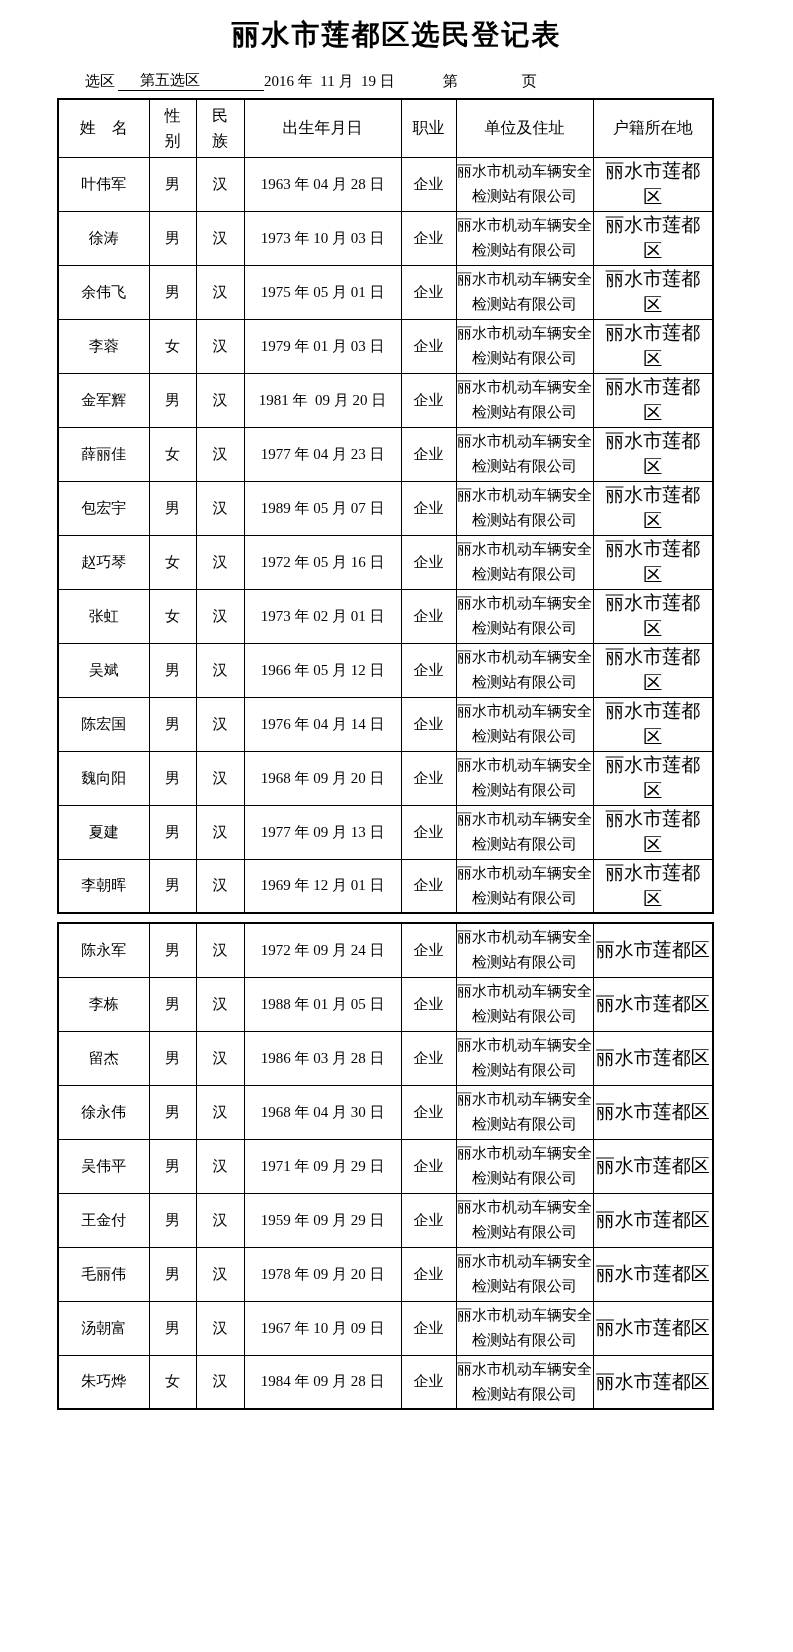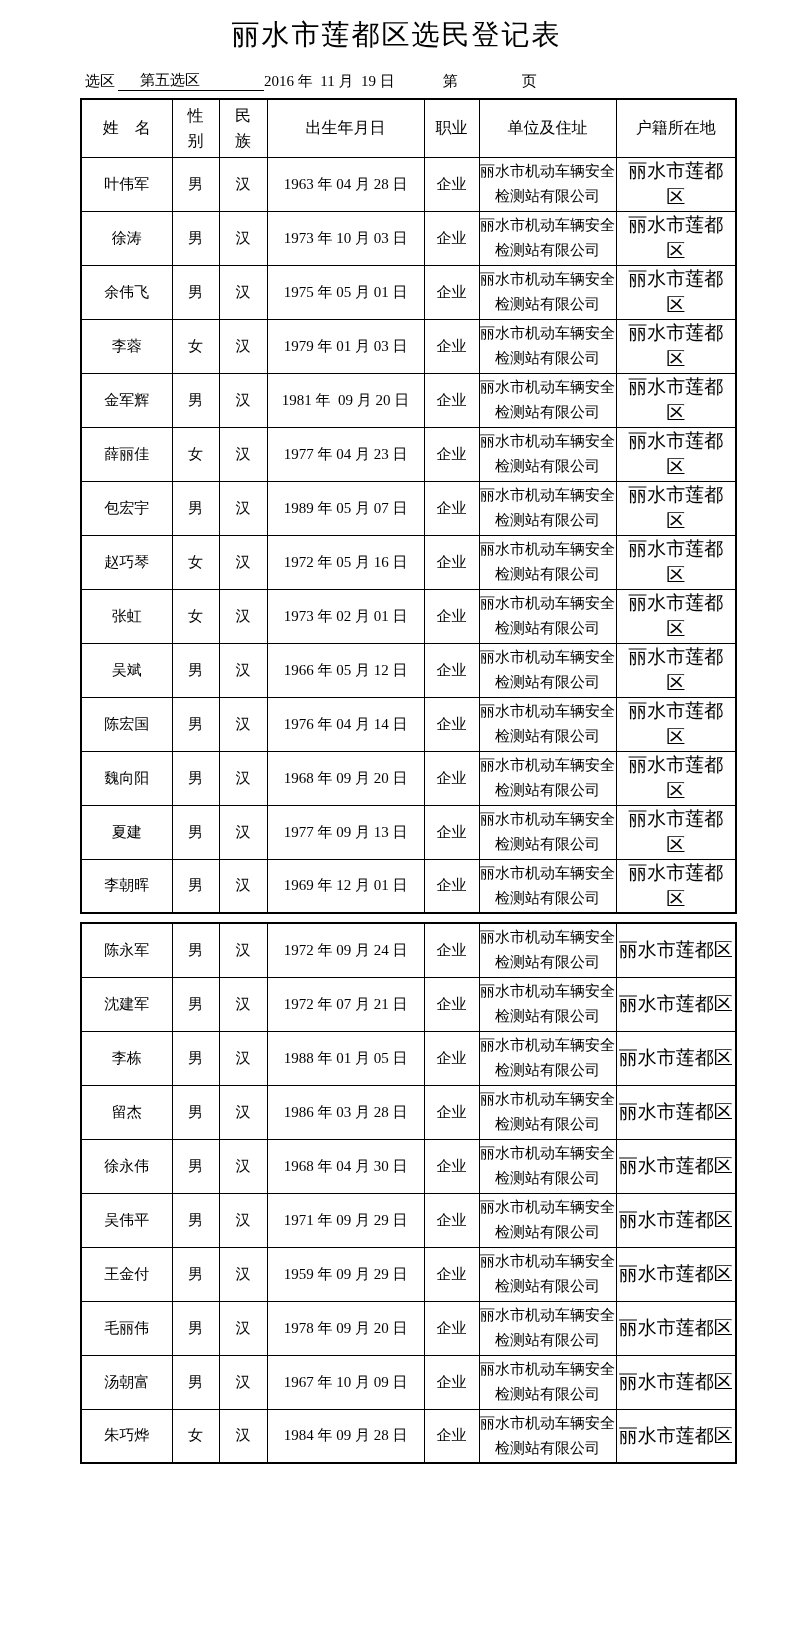--- a/index.html
+++ b/index.html
@@ -7,42 +7,42 @@
     width:793px;height:1652px;
     font-family:"Liberation Serif","DejaVu Serif",serif;
     color:#000;
     -webkit-font-smoothing:none;
   }
   .page{position:relative;width:793px;height:1652px;overflow:hidden;background:#fff;}
 
   .title{
     margin:0;padding-top:16px;
     text-align:center;
-    font-size:28px;font-weight:normal;letter-spacing:2px;
+    font-size:28px;font-weight:bold;letter-spacing:2px;
   }
 
   .meta{
     width:655px;margin:13px 0 7px 57px;
     display:flex;align-items:flex-end;
     font-size:15px;height:24px;white-space:pre;
   }
   .meta .district-label{margin-left:28px;margin-top:12px;}
   .meta .uline{
     display:inline-block;width:124px;
     border-bottom:1.5px solid #000;
     padding-left:22px;margin-left:3px;margin-top:7px;
   }
   .meta .date{}
   .meta .pg-pre{margin-left:48px;}
   .meta .pg-suf{margin-left:64px;}
 
   table.t{
     border-collapse:collapse;
     table-layout:fixed;
-    width:655px;margin-left:80px;
+    width:655px;margin-left:57px;
     border:2.5px solid #000;
   }
   table.t2{margin-top:8px;}
   .t th,.t td{
     border:1px solid #000;
     padding:0;text-align:center;vertical-align:middle;
     overflow:hidden;
   }
   .t thead tr{height:58px;}
   .t tbody tr{height:54px;}
@@ -331,34 +331,20 @@
           <td class="c-occ">企业</td>
           <td class="c-unit">
             <div class="ln">丽水市机动车辆安全</div>
             <div class="ln">检测站有限公司</div>
           </td>
           <td class="c-res">
             <div class="ln">丽水市莲都区</div>
           </td>
         </tr>
         <tr>
-          <td class="c-name">沈建军</td>
-          <td class="c-gender">男</td>
-          <td class="c-eth">汉</td>
-          <td class="c-birth">1972 年 07 月 21 日</td>
-          <td class="c-occ">企业</td>
-          <td class="c-unit">
-            <div class="ln">丽水市机动车辆安全</div>
-            <div class="ln">检测站有限公司</div>
-          </td>
-          <td class="c-res">
-            <div class="ln">丽水市莲都区</div>
-          </td>
-        </tr>
-        <tr>
           <td class="c-name">李栋</td>
           <td class="c-gender">男</td>
           <td class="c-eth">汉</td>
           <td class="c-birth">1988 年 01 月 05 日</td>
           <td class="c-occ">企业</td>
           <td class="c-unit">
             <div class="ln">丽水市机动车辆安全</div>
             <div class="ln">检测站有限公司</div>
           </td>
           <td class="c-res">

